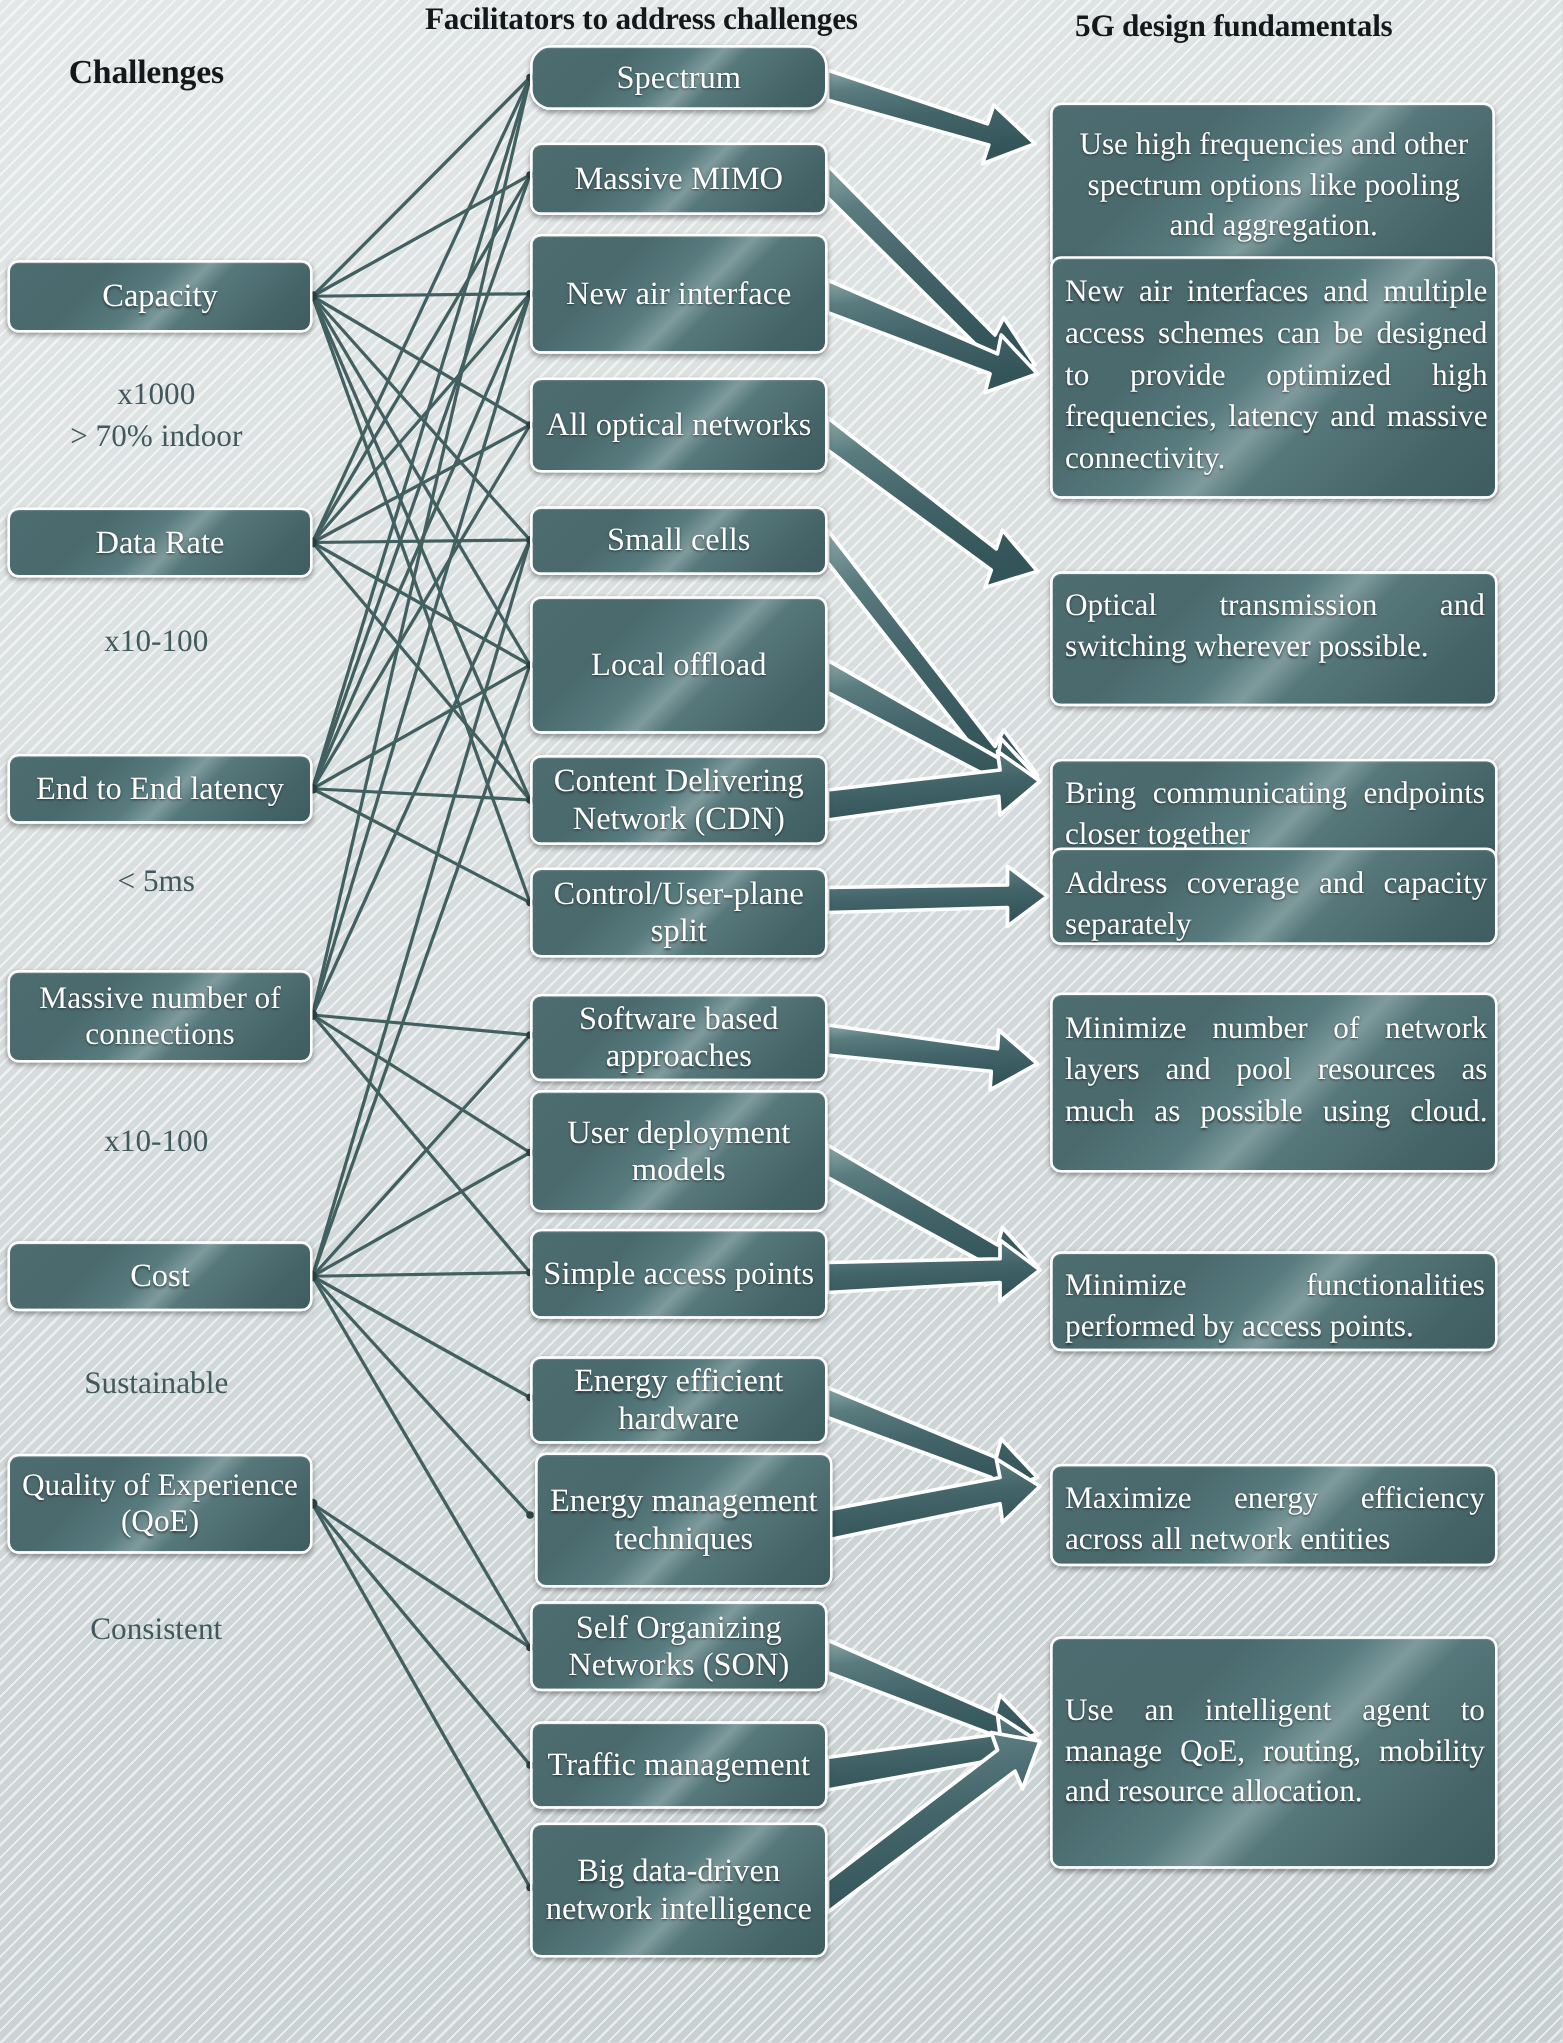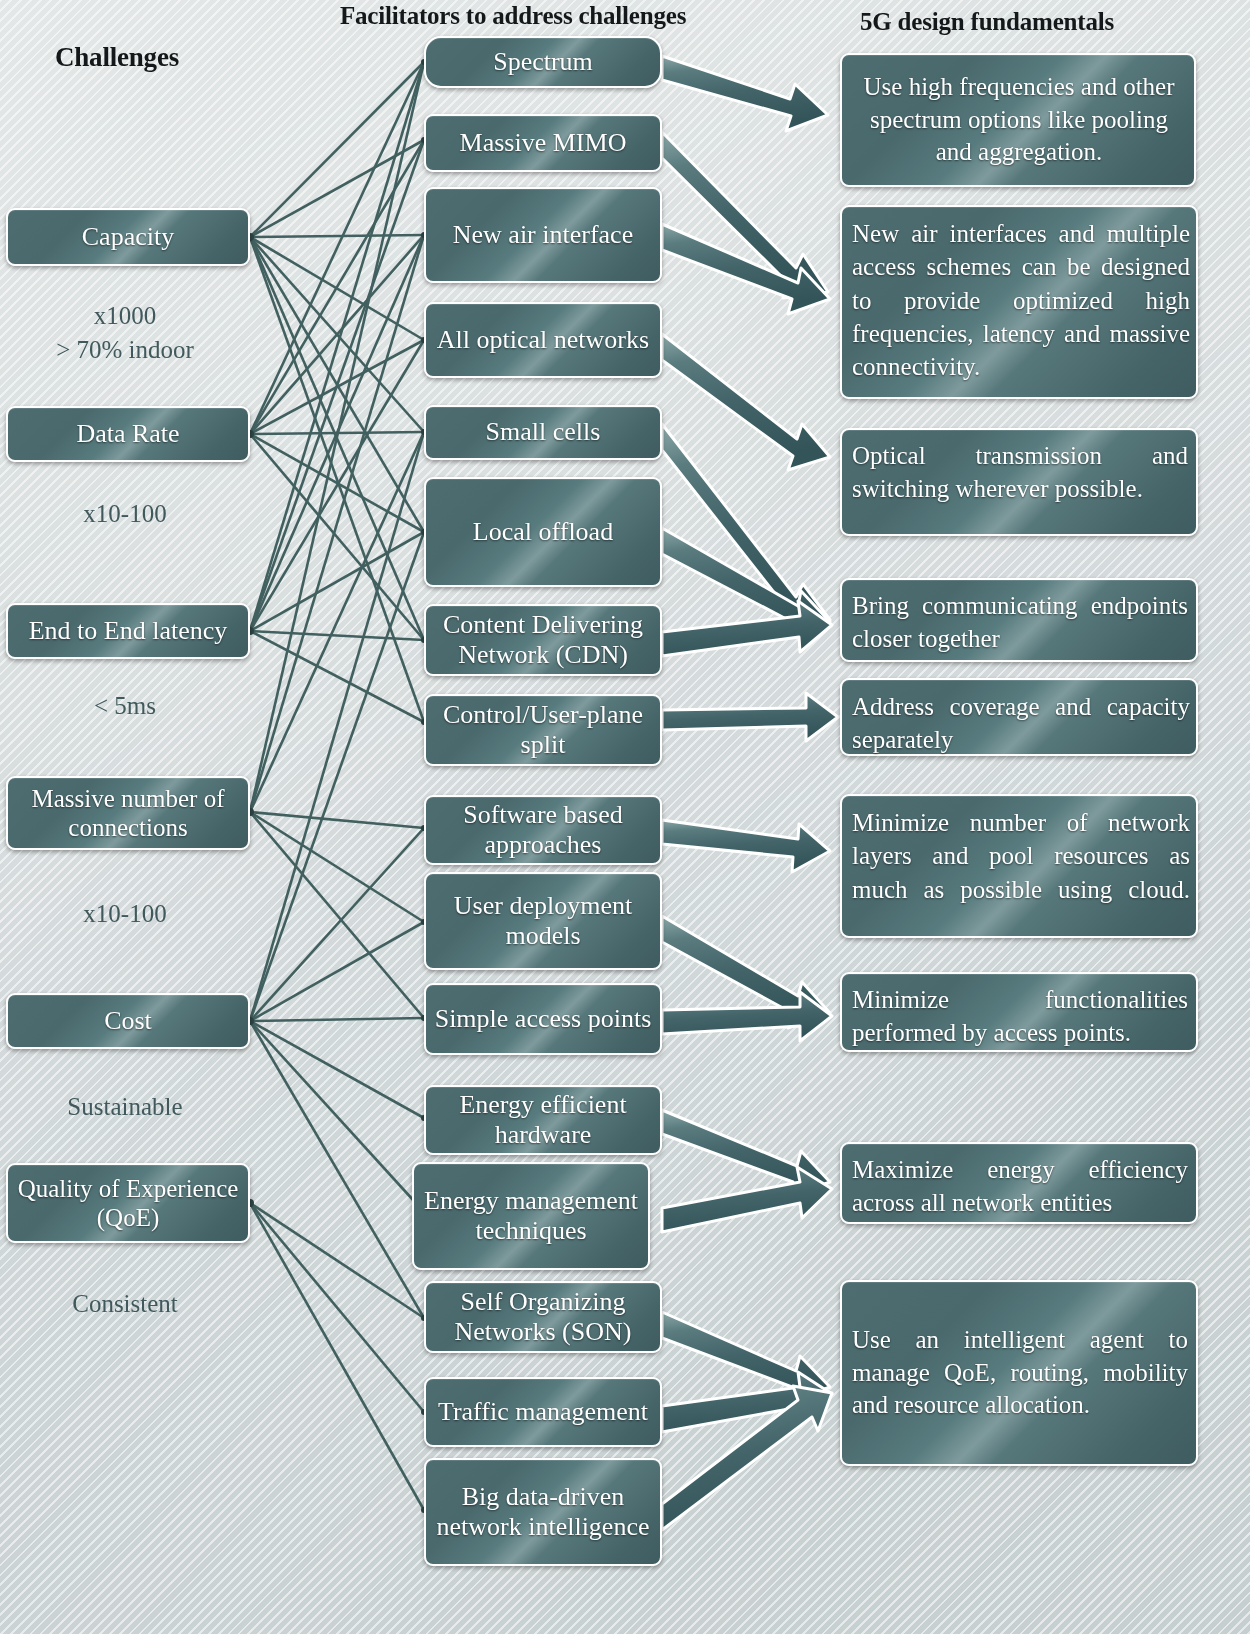--- a/index.html
+++ b/index.html
@@ -58,20 +58,21 @@
     text-shadow:0 1px 2px rgba(0,0,0,.55);
     font-family:"Liberation Serif", serif;
     z-index:6;
   }
   .box.left-align{
     justify-content:flex-start;
     text-align:justify;
     text-align-last:left;
     padding:4px 8px 4px 10px;
     line-height:1.3;
+    margin-top:29px;
   }
   .box.just{
     justify-content:flex-start;
     text-align:justify;
     text-align-last:justify;
     padding:4px 6px 4px 10px;
     line-height:1.33;
   }
   .box.topal{align-items:flex-start;padding-top:10px;}
 
@@ -245,21 +246,21 @@
   <div class="box facilitator" style="left:424px;top:187px;width:238px;height:96px;">New air interface</div>
   <div class="box facilitator" style="left:424px;top:302px;width:238px;height:76px;">All optical networks</div>
   <div class="box facilitator" style="left:424px;top:405px;width:238px;height:55px;">Small cells</div>
   <div class="box facilitator" style="left:424px;top:477px;width:238px;height:110px;">Local offload</div>
   <div class="box facilitator" style="left:424px;top:604px;width:238px;height:72px;">Content Delivering Network (CDN)</div>
   <div class="box facilitator" style="left:424px;top:694px;width:238px;height:72px;">Control/User-plane split</div>
   <div class="box facilitator" style="left:424px;top:795px;width:238px;height:70px;">Software based approaches</div>
   <div class="box facilitator" style="left:424px;top:872px;width:238px;height:98px;">User deployment models</div>
   <div class="box facilitator" style="left:424px;top:983px;width:238px;height:72px;">Simple access points</div>
   <div class="box facilitator" style="left:424px;top:1085px;width:238px;height:70px;">Energy efficient hardware</div>
-  <div class="box facilitator" style="left:412px;top:1162px;width:238px;height:108px;">Energy management techniques</div>
+  <div class="box facilitator" style="left:428px;top:1162px;width:238px;height:108px;">Energy management techniques</div>
   <div class="box facilitator" style="left:424px;top:1281px;width:238px;height:72px;text-align:center;">Self Organizing Networks (SON)</div>
   <div class="box facilitator" style="left:424px;top:1377px;width:238px;height:70px;">Traffic management</div>
   <div class="box facilitator" style="left:424px;top:1458px;width:238px;height:108px;">Big data-driven network intelligence</div>
 
   <div class="box fundamental left-align" style="left:840px;top:53px;width:356px;height:134px;justify-content:center;text-align:center;text-align-last:center;">Use high frequencies and other spectrum options like pooling and aggregation.</div>
 
   <div class="box fundamental just topal" style="left:840px;top:205px;width:358px;height:194px;">New air interfaces and multiple access schemes can be designed to provide optimized high frequencies, latency and massive connectivity.</div>
 
   <div class="box fundamental left-align topal" style="left:840px;top:428px;width:358px;height:108px;">Optical transmission and switching wherever possible.</div>
 

